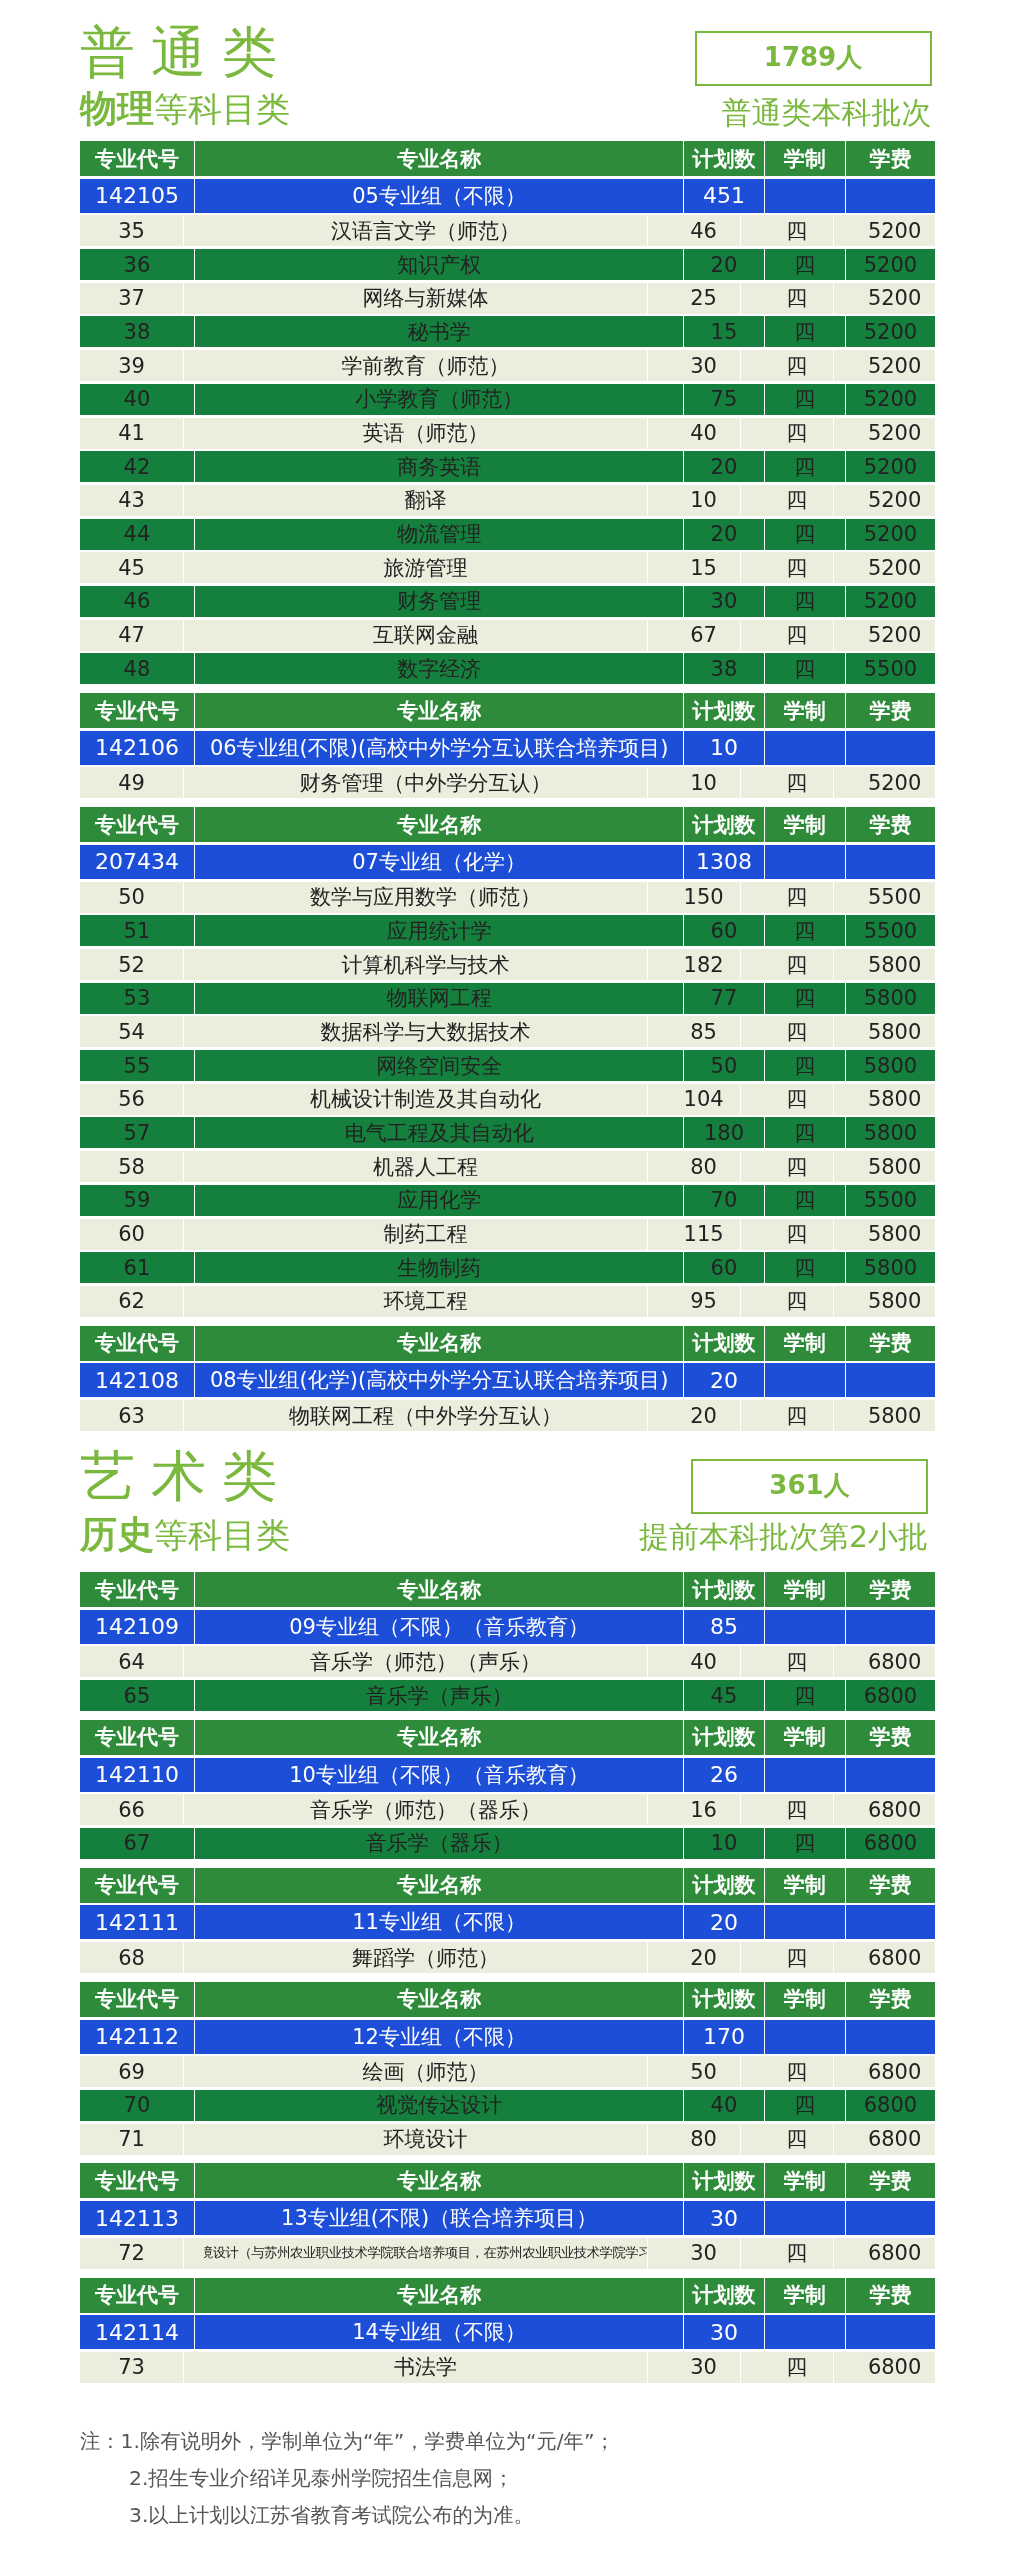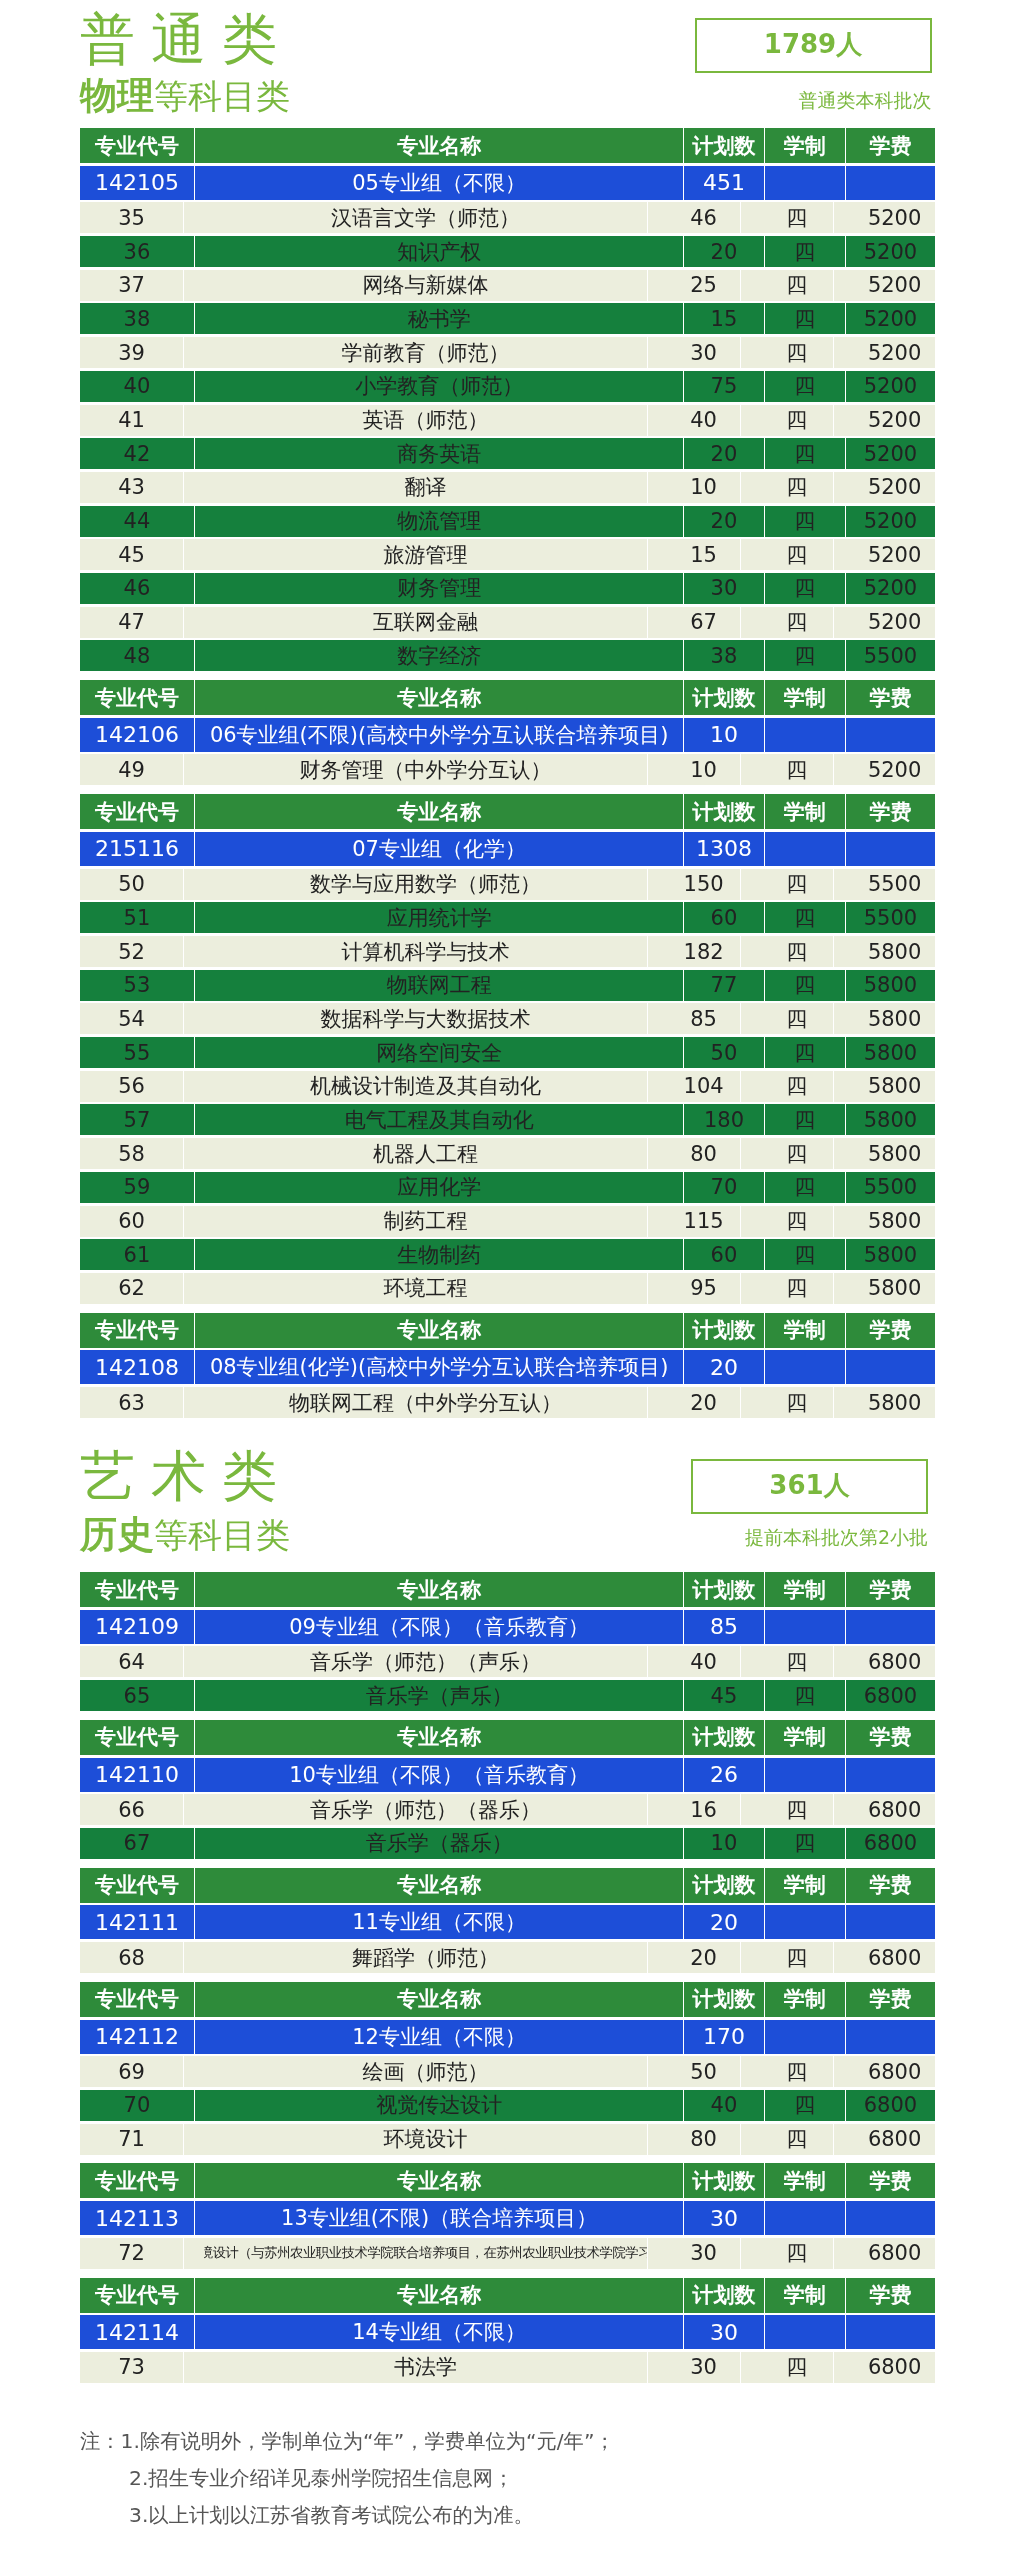--- a/index.html
+++ b/index.html
@@ -52,21 +52,21 @@
     font-weight: bold;
     font-size: 26px;
     line-height: 49px;
     text-align: center;
   }
   .batch-label {
     position: absolute;
     right: 3.5px;
     top: 74px;
     color: #7ab83e;
-    font-size: 19px;
+    font-size: 30px;
     line-height: 32px;
     white-space: nowrap;
     text-align: right;
   }
   .group-table { width: 855px; margin-bottom: 8.8px; }
   .row {
     display: flex;
     width: 855px;
     margin-bottom: 2.7px;
   }
@@ -99,21 +99,21 @@
     color: #555;
     font-size: 20.3px;
     line-height: 37px;
   }
   .notes .line { white-space: nowrap; }
   .notes .indent { padding-left: 49px; }
 </style>
 </head>
 <body>
 
-<div class="section" style="top:10px;">
+<div class="section" style="top:23px;">
   <div class="sec-head">
     <div class="sec-title">普通类</div>
     <div class="sec-sub">
       <span class="bold">物理</span><span>等科目类</span>
     </div>
     <div class="quota-box">1789人</div>
     <div class="batch-label">普通类本科批次</div>
   </div>
   <div>
       <div class="group-table">
@@ -255,21 +255,21 @@
       </div>
       <div class="group-table">
     <div class="row hdr">
       <div class="cell c1">专业代号</div>
       <div class="cell c2">专业名称</div>
       <div class="cell c3">计划数</div>
       <div class="cell c4">学制</div>
       <div class="cell c5">学费</div>
     </div>
     <div class="row grp">
-      <div class="cell c1">215116</div>
+      <div class="cell c1">207434</div>
       <div class="cell c2">07专业组（化学）</div>
       <div class="cell c3">1308</div>
       <div class="cell c4"></div>
       <div class="cell c5"></div>
     </div>
   <div class="row dat odd">
     <div class="cell c1">50</div>
     <div class="cell c2">数学与应用数学（师范）</div>
     <div class="cell c3">150</div>
     <div class="cell c4">四</div>

